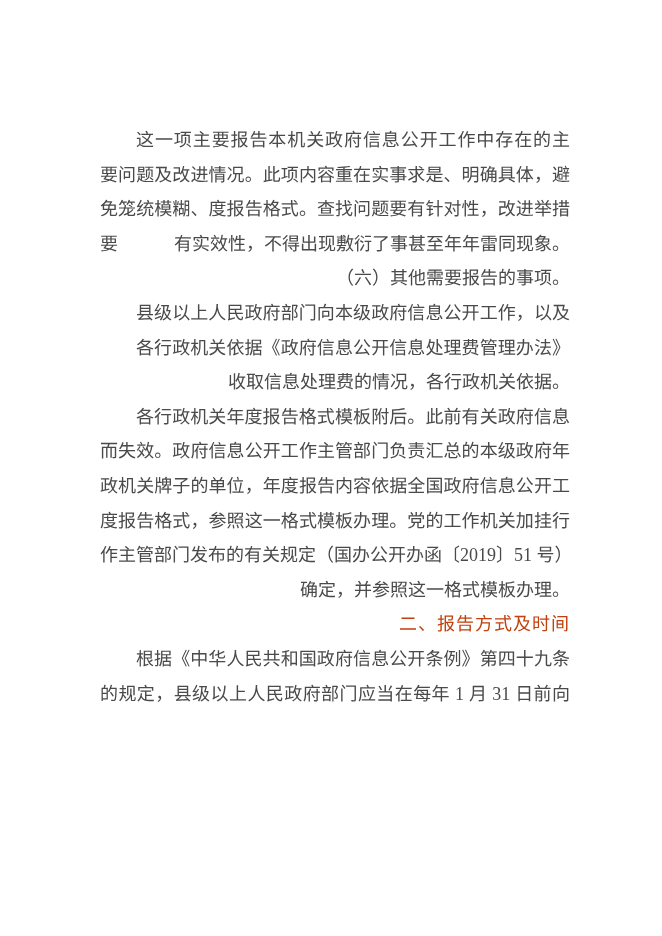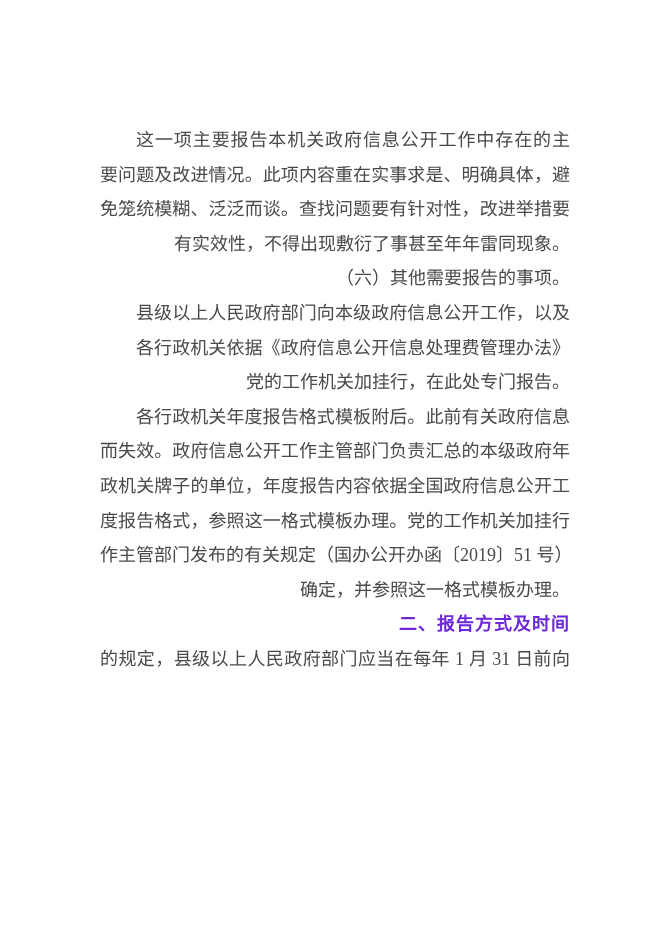--- a/index.html
+++ b/index.html
@@ -31,40 +31,41 @@
   }
   .line.indent {
     text-indent: 2em;
   }
   .line.justify {
     text-align: justify;
     text-align-last: justify;
   }
   .line.heading {
     font-family: "Liberation Sans", sans-serif;
-    font-weight: 700;
-    color: #6d28d9;
+    font-weight: 400;
+    color: #c2410c;
     letter-spacing: 1px;
   }
 </style>
 </head>
 <body>
 
 <div class="page">
   <div class="text-block">
       <div class="line indent justify">这一项主要报告本机关政府信息公开工作中存在的主</div>
       <div class="line justify">要问题及改进情况。此项内容重在实事求是、明确具体，避</div>
-      <div class="line justify">免笼统模糊、泛泛而谈。查找问题要有针对性，改进举措要</div>
+      <div class="line justify">免笼统模糊、度报告格式。查找问题要有针对性，改进举措要</div>
       <div class="line">有实效性，不得出现敷衍了事甚至年年雷同现象。</div>
       <div class="line indent">（六）其他需要报告的事项。</div>
       <div class="line indent justify">县级以上人民政府部门向本级政府信息公开工作，以及</div>
       <div class="line indent justify">各行政机关依据《政府信息公开信息处理费管理办法》</div>
-      <div class="line">党的工作机关加挂行，在此处专门报告。</div>
+      <div class="line">收取信息处理费的情况，各行政机关依据。</div>
       <div class="line indent justify">各行政机关年度报告格式模板附后。此前有关政府信息</div>
       <div class="line justify">而失效。政府信息公开工作主管部门负责汇总的本级政府年</div>
       <div class="line justify">政机关牌子的单位，年度报告内容依据全国政府信息公开工</div>
       <div class="line justify">度报告格式，参照这一格式模板办理。党的工作机关加挂行</div>
       <div class="line justify">作主管部门发布的有关规定（国办公开办函〔2019〕51 号）</div>
       <div class="line">确定，并参照这一格式模板办理。</div>
       <div class="line indent heading">二、报告方式及时间</div>
+      <div class="line indent justify">根据《中华人民共和国政府信息公开条例》第四十九条</div>
       <div class="line justify">的规定，县级以上人民政府部门应当在每年 1 月 31 日前向</div>
     </div>
 </div>
 
 </body></html>

